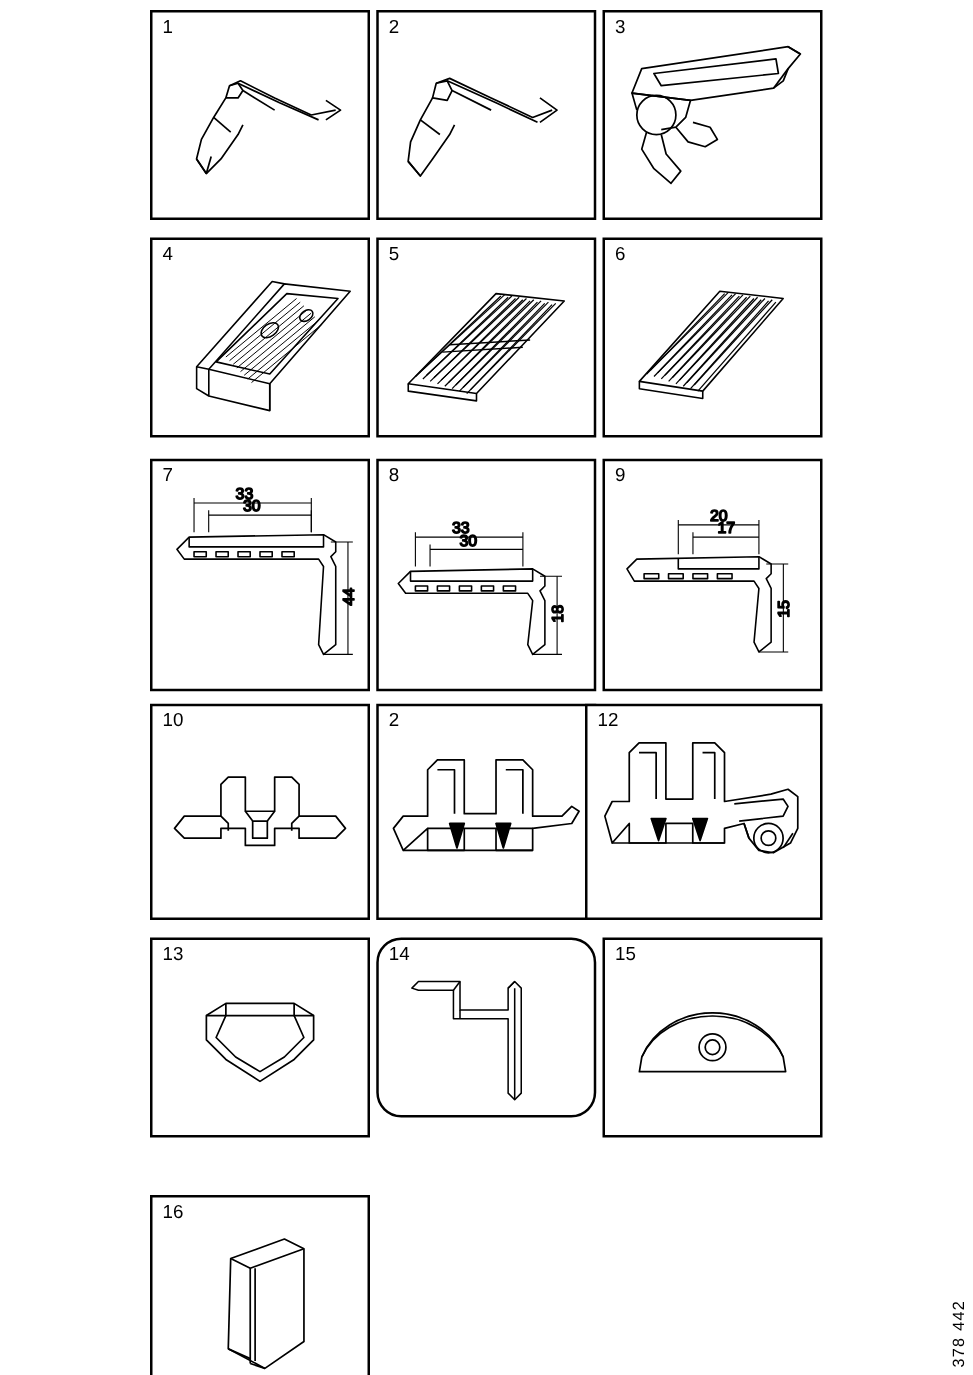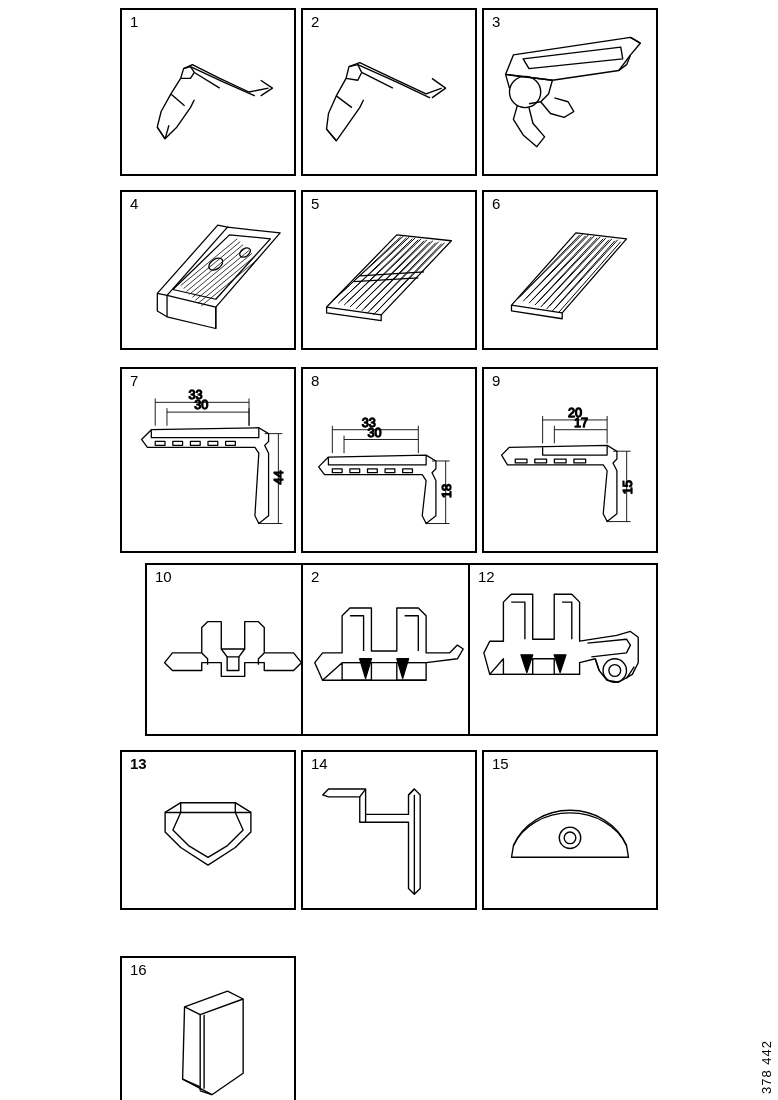--- a/index.html
+++ b/index.html
@@ -273,21 +273,21 @@
           <path d="M132 84 L150 84"></path>
           <path d="M126 156 L150 156"></path>
         </g>
         <text x="86" y="49" font-size="13">20</text>
         <text x="92" y="59" font-size="13">17</text>
         <text x="151" y="128" font-size="13" transform="rotate(-90 151 128)">15</text>
       </g>
     </svg>
   </div>
 
-  <div class="cell" style="left:120px;top:563px;width:176px;height:173px;margin-left:25px;">
+  <div class="cell" style="left:120px;top:563px;width:176px;height:173px;">
     <div class="cell-num">10</div>
     <svg class="art" viewBox="0 0 176 173" xmlns="http://www.w3.org/2000/svg">
       <g fill="none" stroke="#000" stroke-width="1.4" stroke-linejoin="round">
         <path d="M18 100 L26 90 L56 90 L56 64 L62 58 L76 58 L76 86 L100 86 L100 58 L114 58 L120 64 L120 90 L150 90 L158 100 L150 108 L120 108 L120 100 L100 100 L100 114 L76 114 L76 100 L56 100 L56 108 L26 108 Z"></path>
         <path d="M76 86 L82 94 L94 94 L100 86"></path>
         <path d="M82 94 L82 108 L94 108 L94 94"></path>
         <path d="M56 90 L62 96 L62 102"></path>
         <path d="M120 90 L114 96 L114 102"></path>
       </g>
     </svg>
@@ -325,33 +325,33 @@
         </g>
         <path d="M120 80 L160 76 L164 82 L160 90 L124 94"></path>
         <circle cx="148" cy="108" r="12"></circle>
         <circle cx="148" cy="108" r="6"></circle>
         <path d="M132 108 L128 96"></path>
         <path d="M160 116 L168 104"></path>
       </g>
     </svg>
   </div>
 
-  <div class="cell" style="left:120px;top:750px;width:176px;height:160px;font-weight:bold;">
+  <div class="cell" style="left:120px;top:750px;width:176px;height:160px;">
     <div class="cell-num">13</div>
     <svg class="art" viewBox="0 0 176 160" xmlns="http://www.w3.org/2000/svg">
       <g fill="none" stroke="#000" stroke-width="1.4" stroke-linejoin="round">
         <path d="M44 62 L60 52 L116 52 L132 62 L132 82 L116 98 L88 116 L60 98 L44 82 Z"></path>
         <path d="M60 52 L60 62 L44 62"></path>
         <path d="M116 52 L116 62 L132 62"></path>
         <path d="M60 62 L116 62 L124 80 L108 96 L88 108 L68 96 L52 80 Z"></path>
       </g>
     </svg>
   </div>
 
-  <div class="cell" style="left:301px;top:750px;width:176px;height:160px;">
+  <div class="cell" style="left:301px;top:750px;width:176px;height:144px;border-radius:20px;">
     <div class="cell-num">14</div>
     <svg class="art" viewBox="0 0 176 160" xmlns="http://www.w3.org/2000/svg">
       <g fill="none" stroke="#000" stroke-width="1.4" stroke-linejoin="round">
         <path d="M20 44 L26 38 L64 38 L64 64 L108 64 L108 44 L114 38 L120 44 L120 140 L114 146 L108 140 L108 72 L58 72 L58 46 L26 46 Z"></path>
         <path d="M64 64 L64 72"></path>
         <path d="M58 46 L64 38"></path>
         <path d="M108 44 L114 38"></path>
         <path d="M114 146 L114 44"></path>
       </g>
     </svg>

